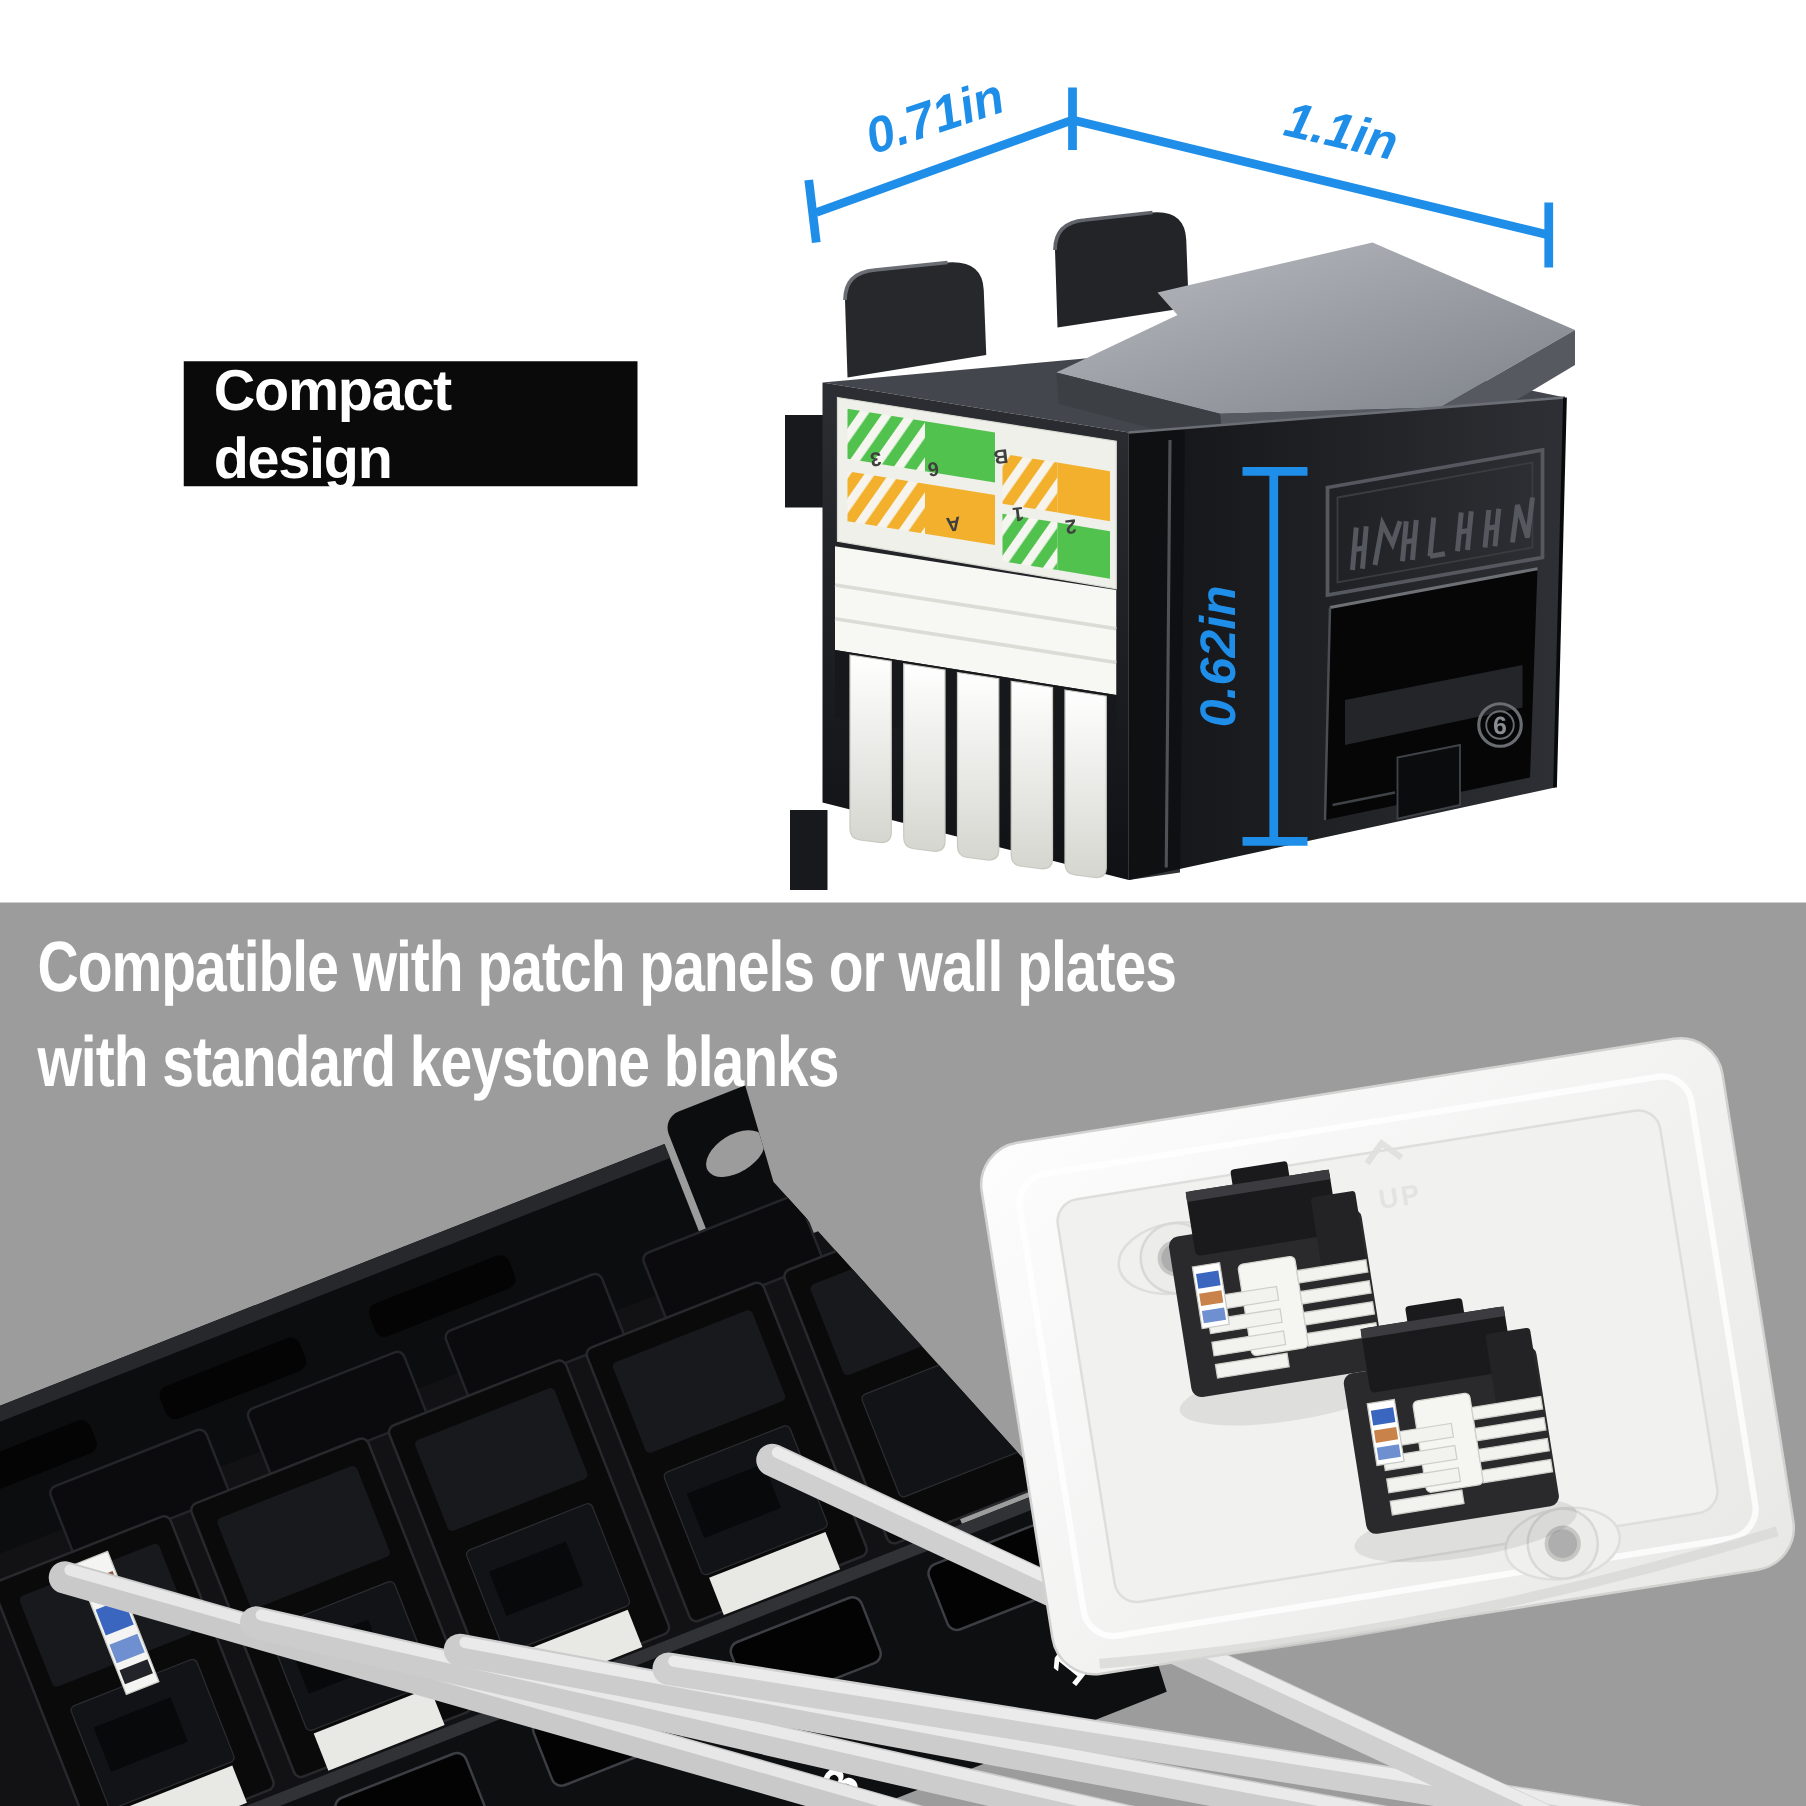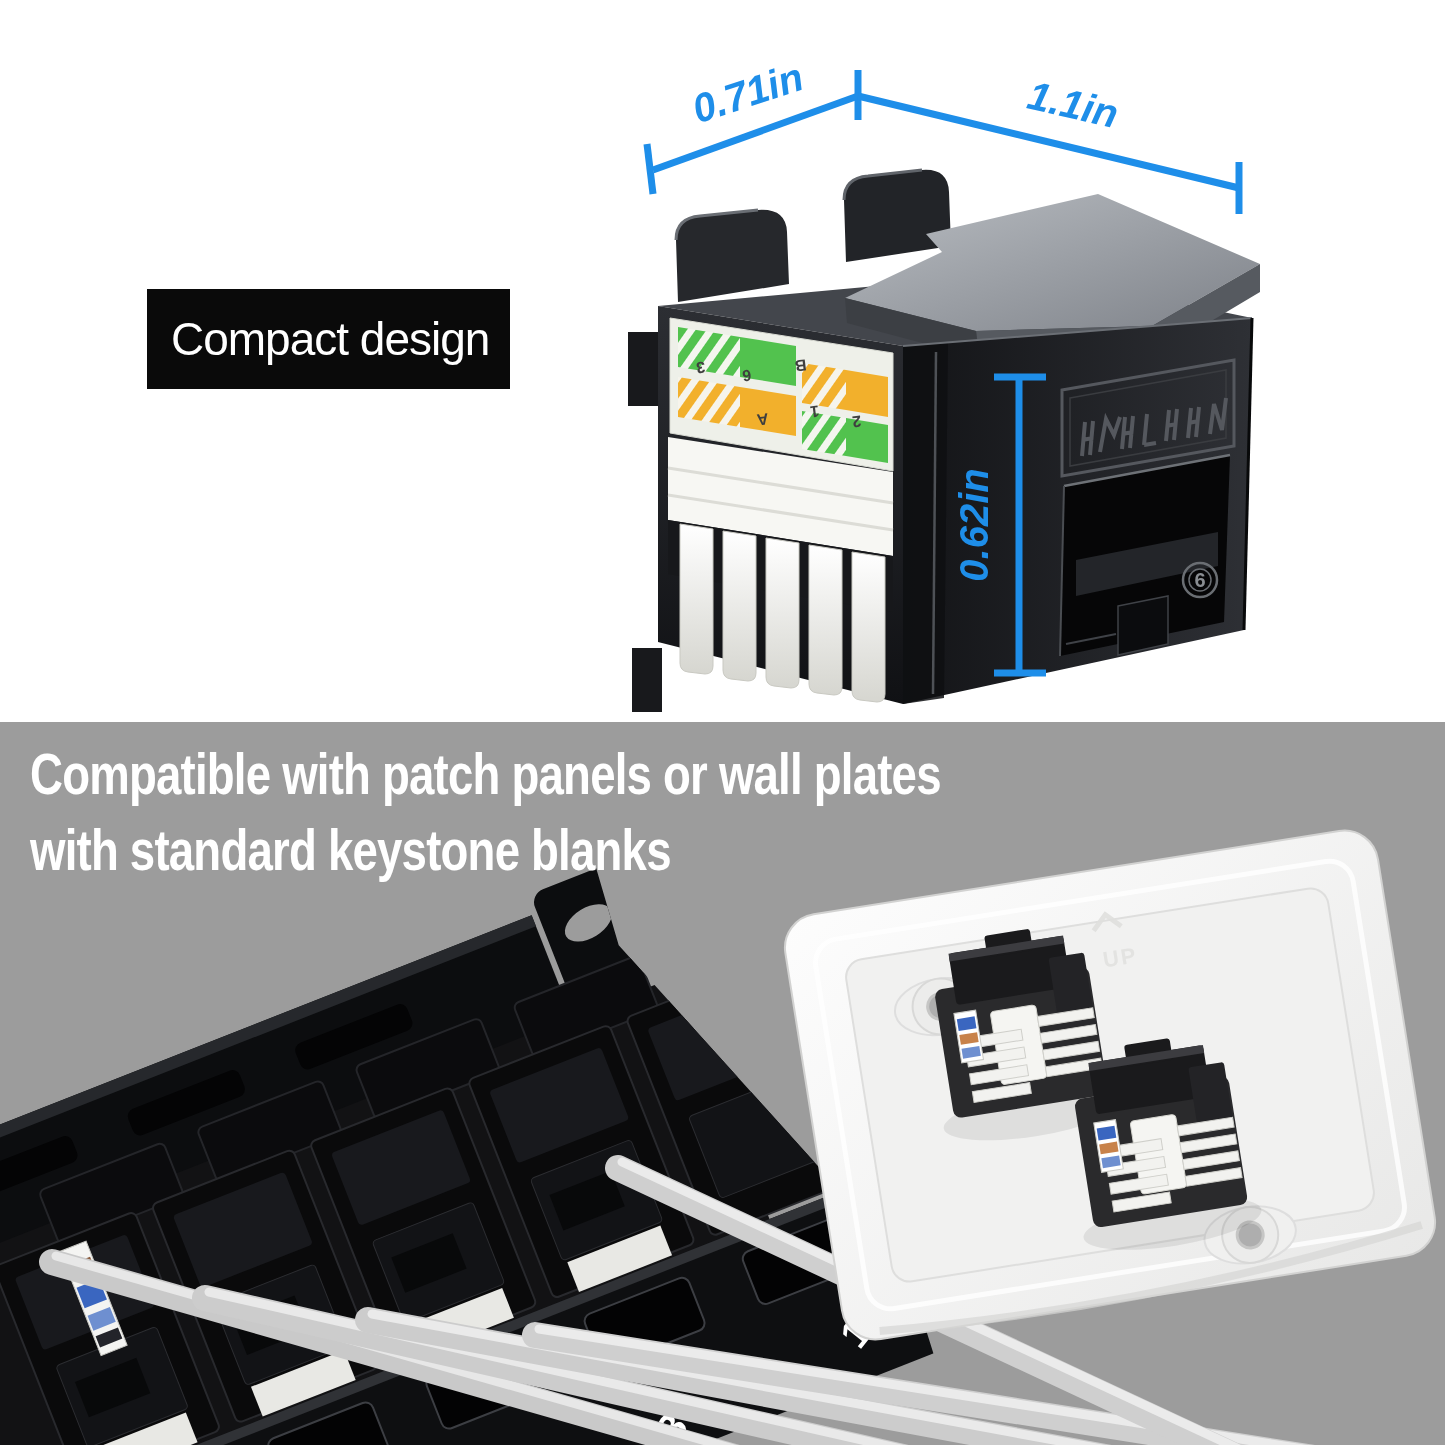--- a/index.html
+++ b/index.html
@@ -2,21 +2,21 @@
 <html><head>
 <meta charset="utf-8">
 <style>
   html,body{margin:0;padding:0;background:#dddddd;}
   .stage{position:relative;width:1445px;height:1445px;background:#ffffff;overflow:hidden;
          font-family:"Liberation Sans",sans-serif;}
   .bottom-bg{position:absolute;left:0;top:722px;width:1445px;height:723px;background:#9c9c9c;}
   svg.art{position:absolute;left:0;top:0;z-index:2;}
   .badge{position:absolute;left:147px;top:289px;width:363px;height:100px;background:#0a0a0a;
          color:#ffffff;display:flex;align-items:center;padding-left:24px;box-sizing:border-box;
-         font-size:46px;font-weight:400;letter-spacing:-1px;z-index:3;}
+         font-size:46px;font-weight:700;letter-spacing:-1px;z-index:3;}
   .headline{position:absolute;left:30px;top:736px;z-index:3;color:#ffffff;font-weight:700;
             font-size:57px;line-height:76px;letter-spacing:-1px;transform:scaleX(0.80);
             transform-origin:left top;white-space:nowrap;}
   svg text{font-family:"Liberation Sans",sans-serif;}
   .dim-label{font-style:italic;font-weight:700;font-size:40px;fill:#1e8ee9;}
   .wire-digit{font-weight:700;font-size:16px;fill:#3f3f3f;}
   .panel-num{font-weight:700;font-size:40px;fill:#ffffff;}
   .cat-num{font-weight:700;font-size:20px;fill:#8a8e93;}
   .up-mark{font-weight:700;font-size:22px;fill:#e2e2e0;letter-spacing:2px;}
 </style>

